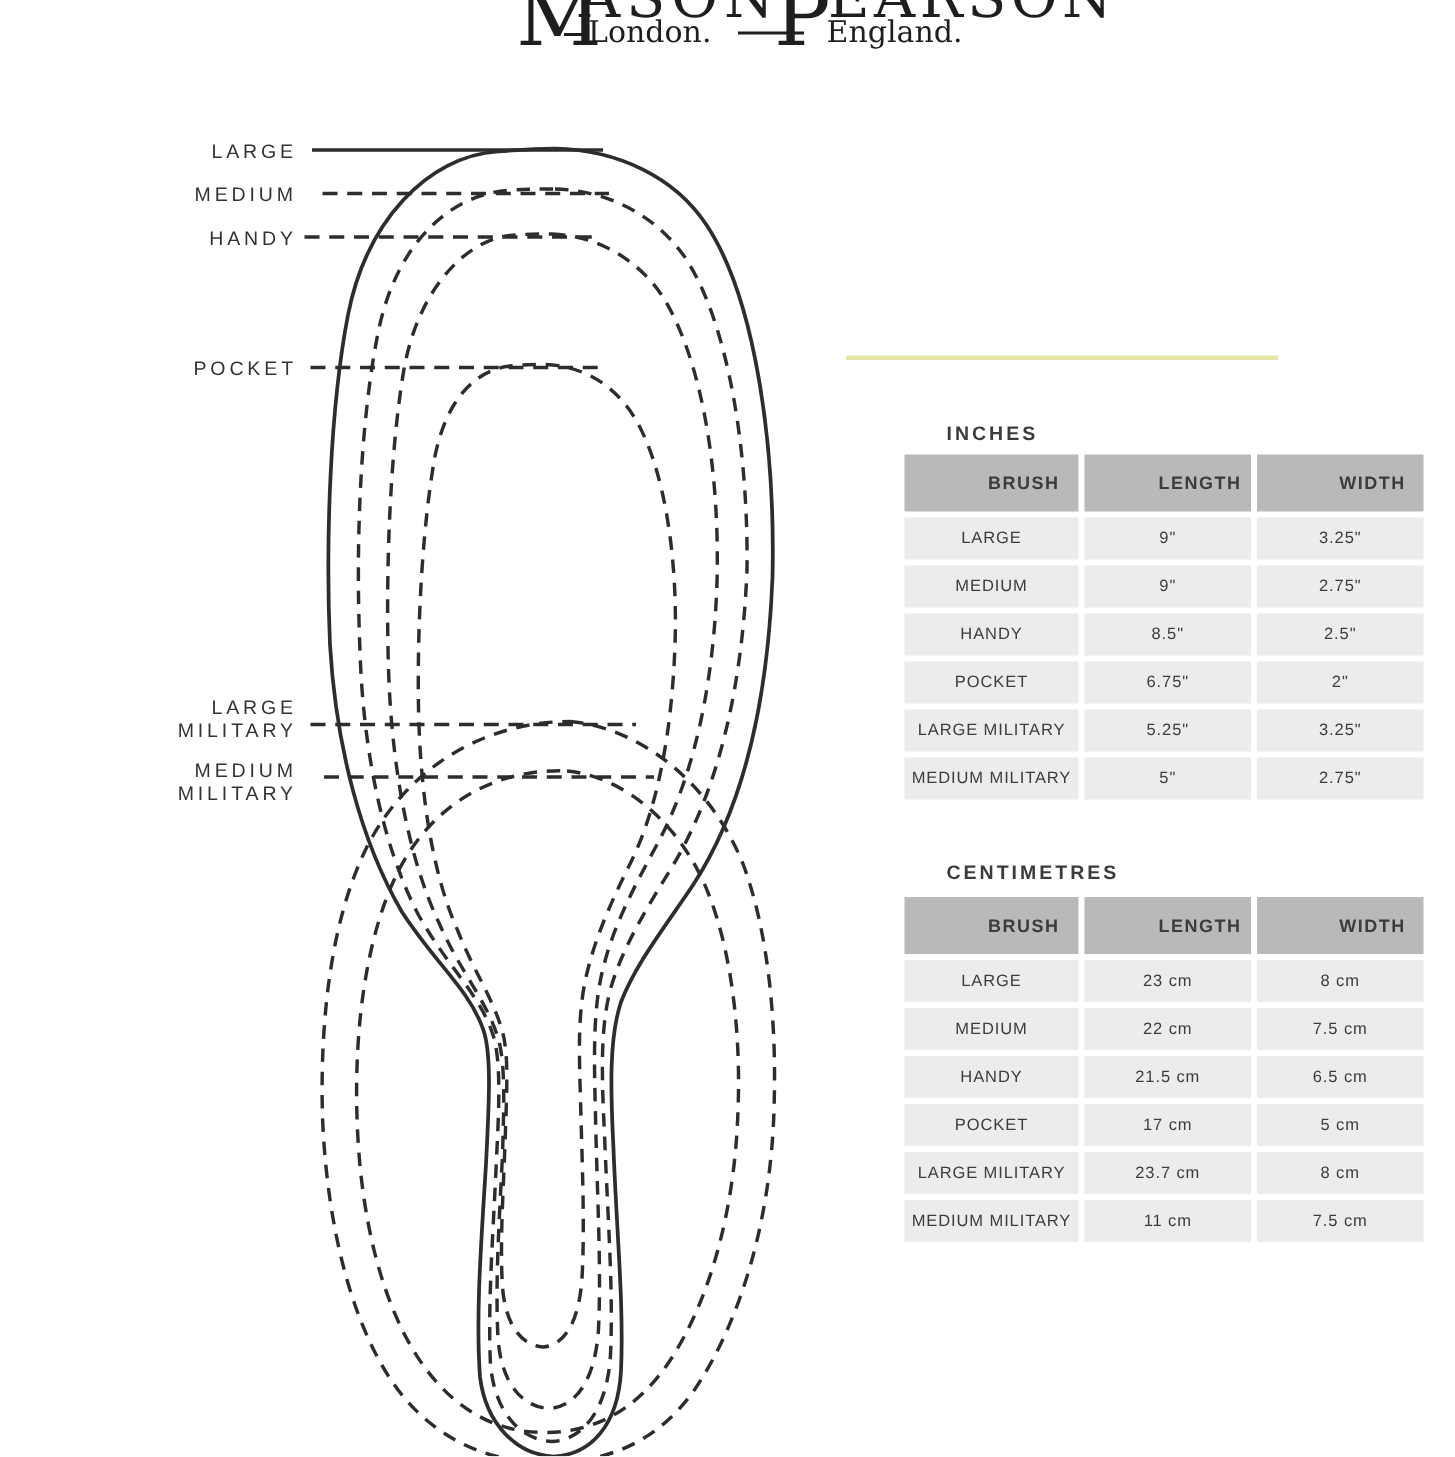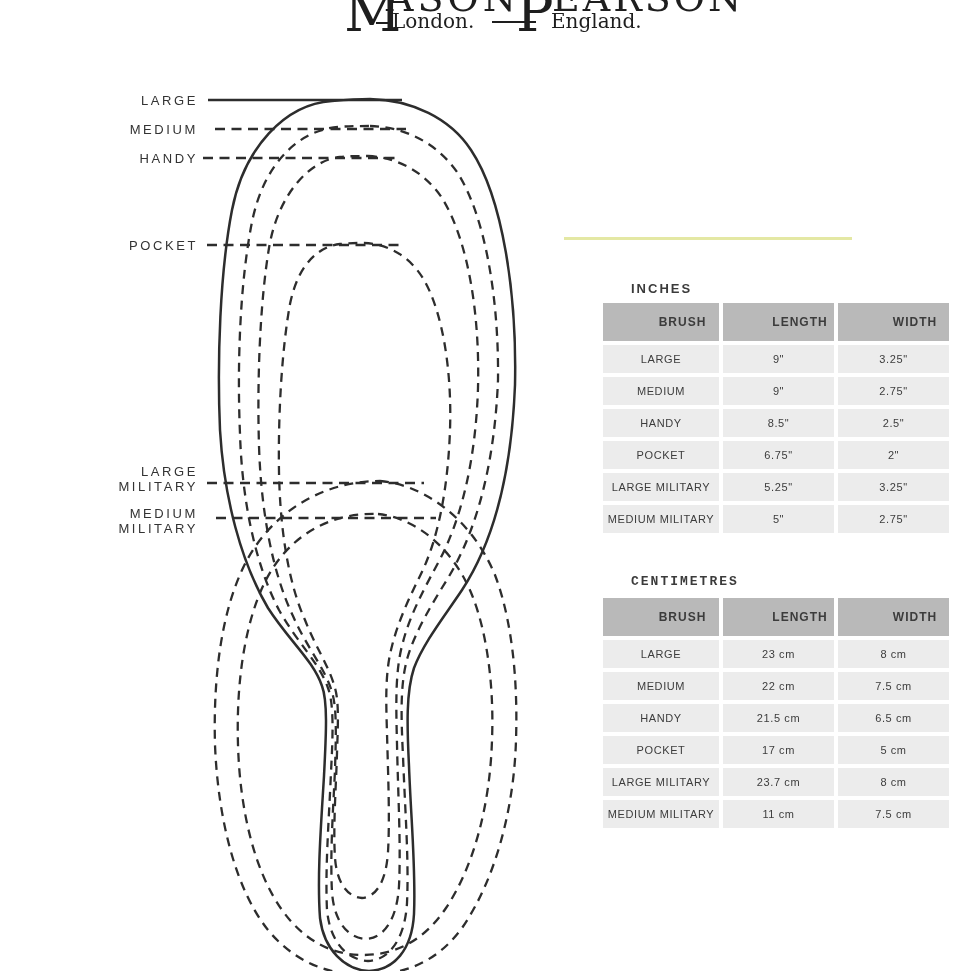--- a/index.html
+++ b/index.html
@@ -38,21 +38,21 @@
   
   .sg-title{
     position:absolute;left:564px;top:205px;
     font-size:19.5px;font-weight:600;letter-spacing:3.6px;color:#3a3a3a;white-space:nowrap;
   }
   .sg-underline{position:absolute;left:564px;top:237px;width:288px;height:3px;background:var(--accent,#e4e8a4);}
   .sg-sub{
     position:absolute;left:603px;font-size:13px;font-weight:700;letter-spacing:2px;color:#3b3b3b;margin-left:28px;
   }
   .sg-sub-inches{top:281px;}
-  .sg-sub-cm{top:574px;font-family:Liberation Mono, monospace;}
+  .sg-sub-cm{top:574px;}
 
   table.sg{
     position:absolute;left:599px;border-collapse:separate;border-spacing:4px;
   }
   table.sg-inches{top:299px;}
   table.sg-cm{top:594px;}
   table.sg th{
     background:var(--header-bg,#b9b9b9);width:66px;height:36px;
     font-size:12px;font-weight:700;letter-spacing:1px;color:#3c3c3c;text-align:center;vertical-align:middle;padding-left:44px;
   }

